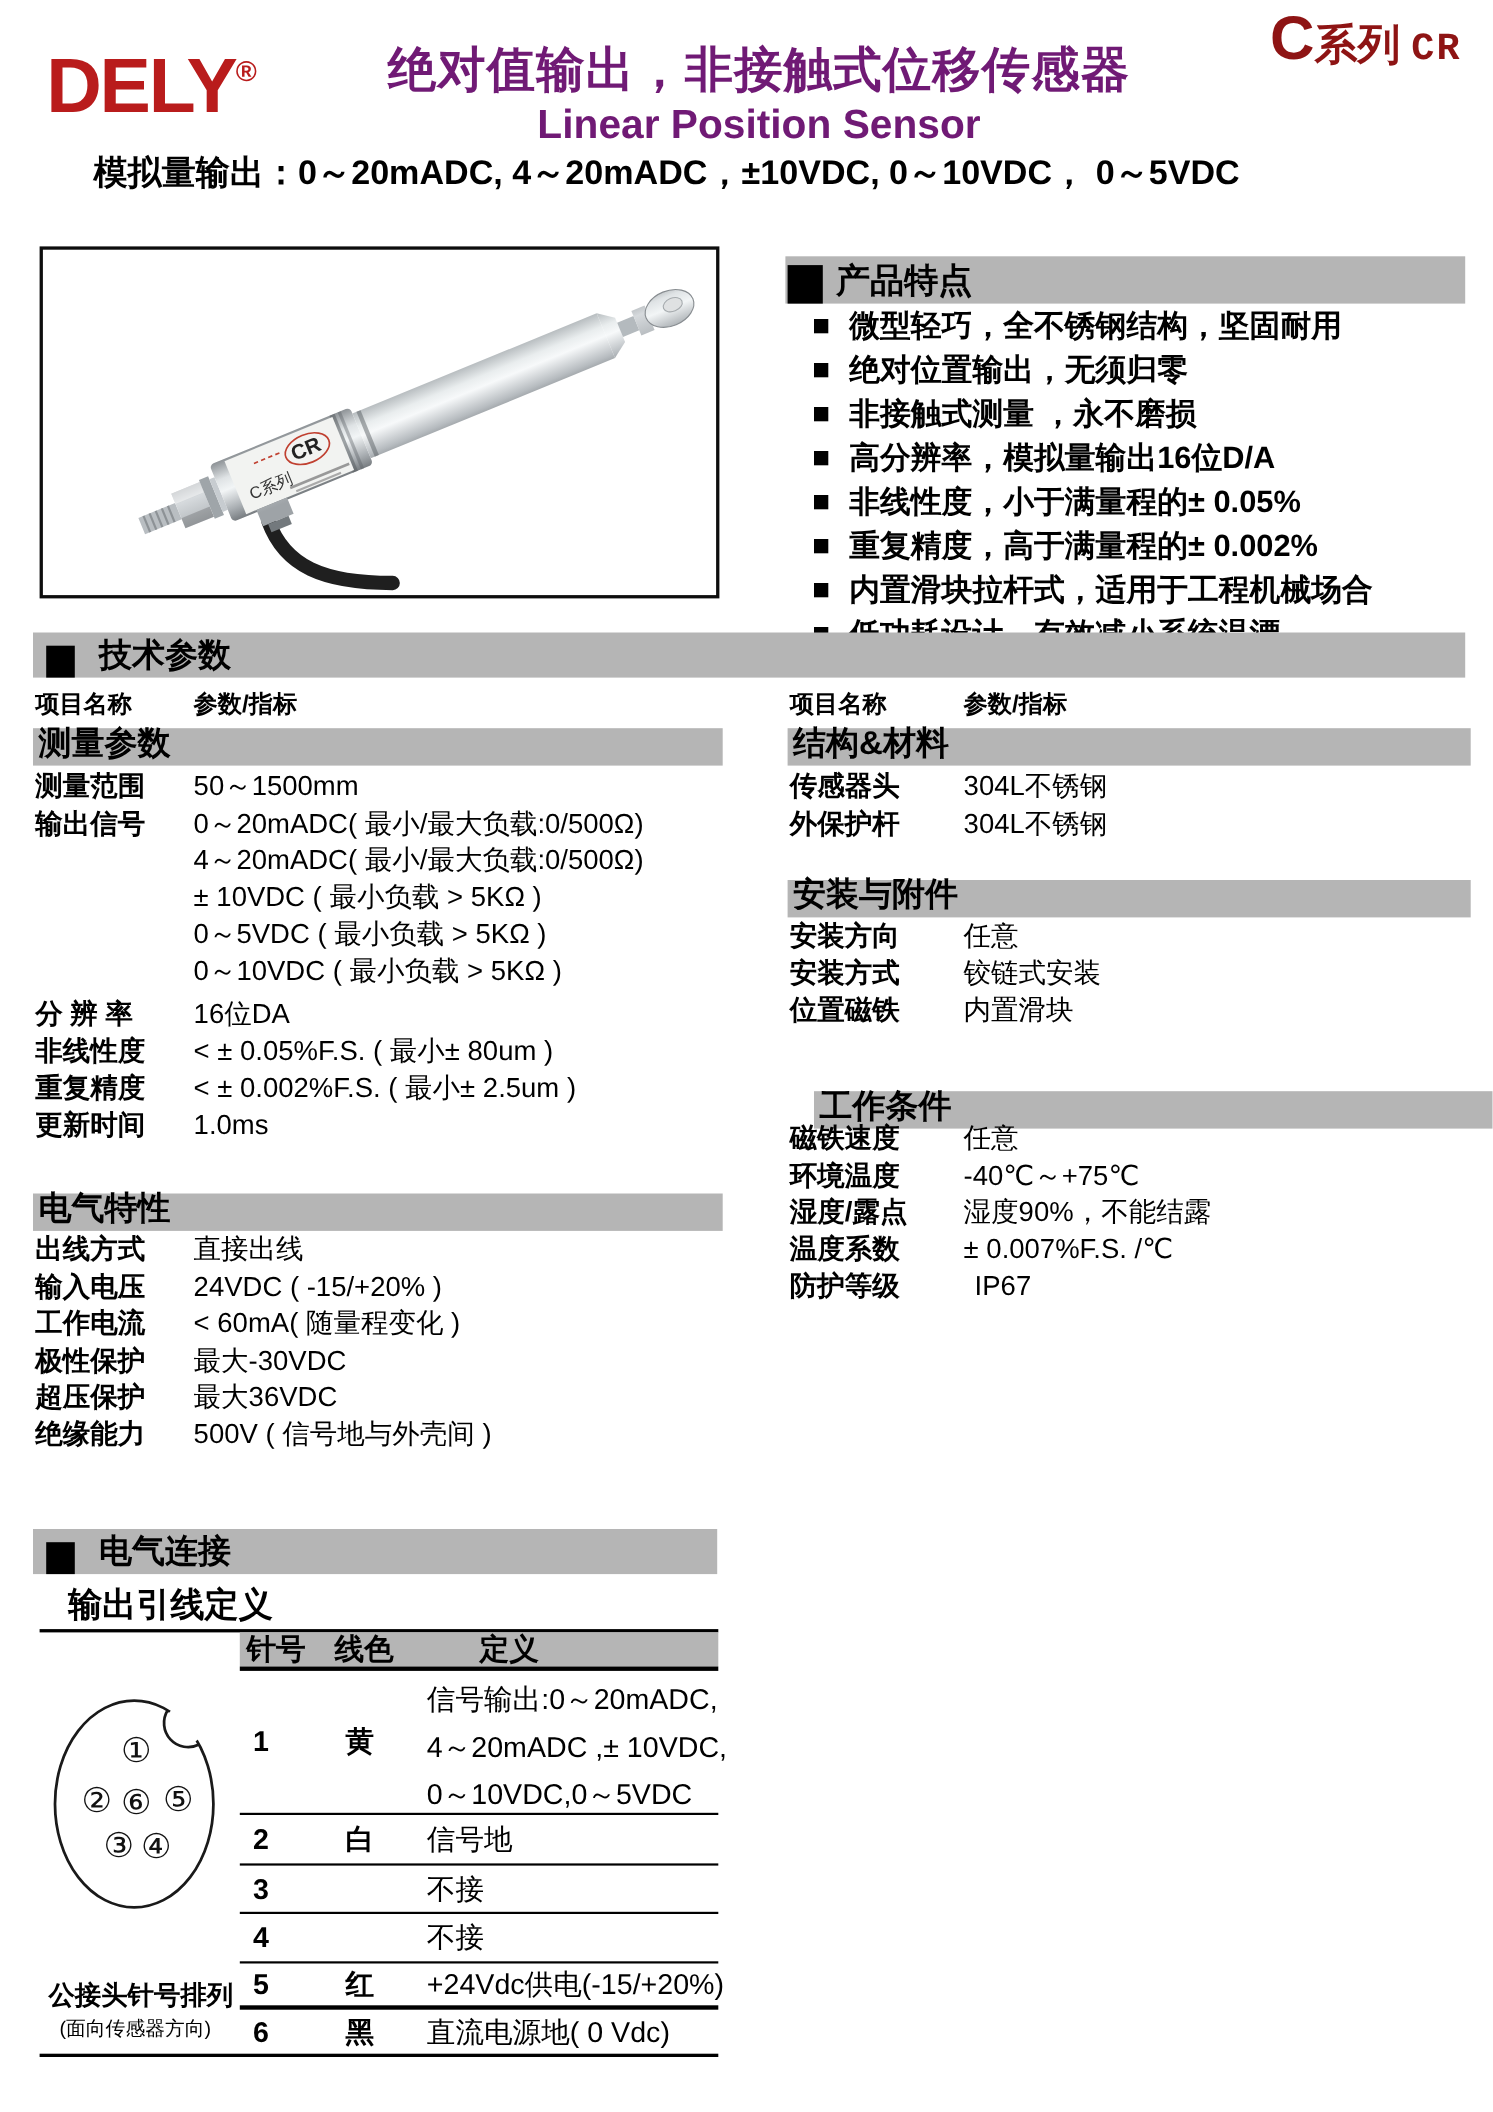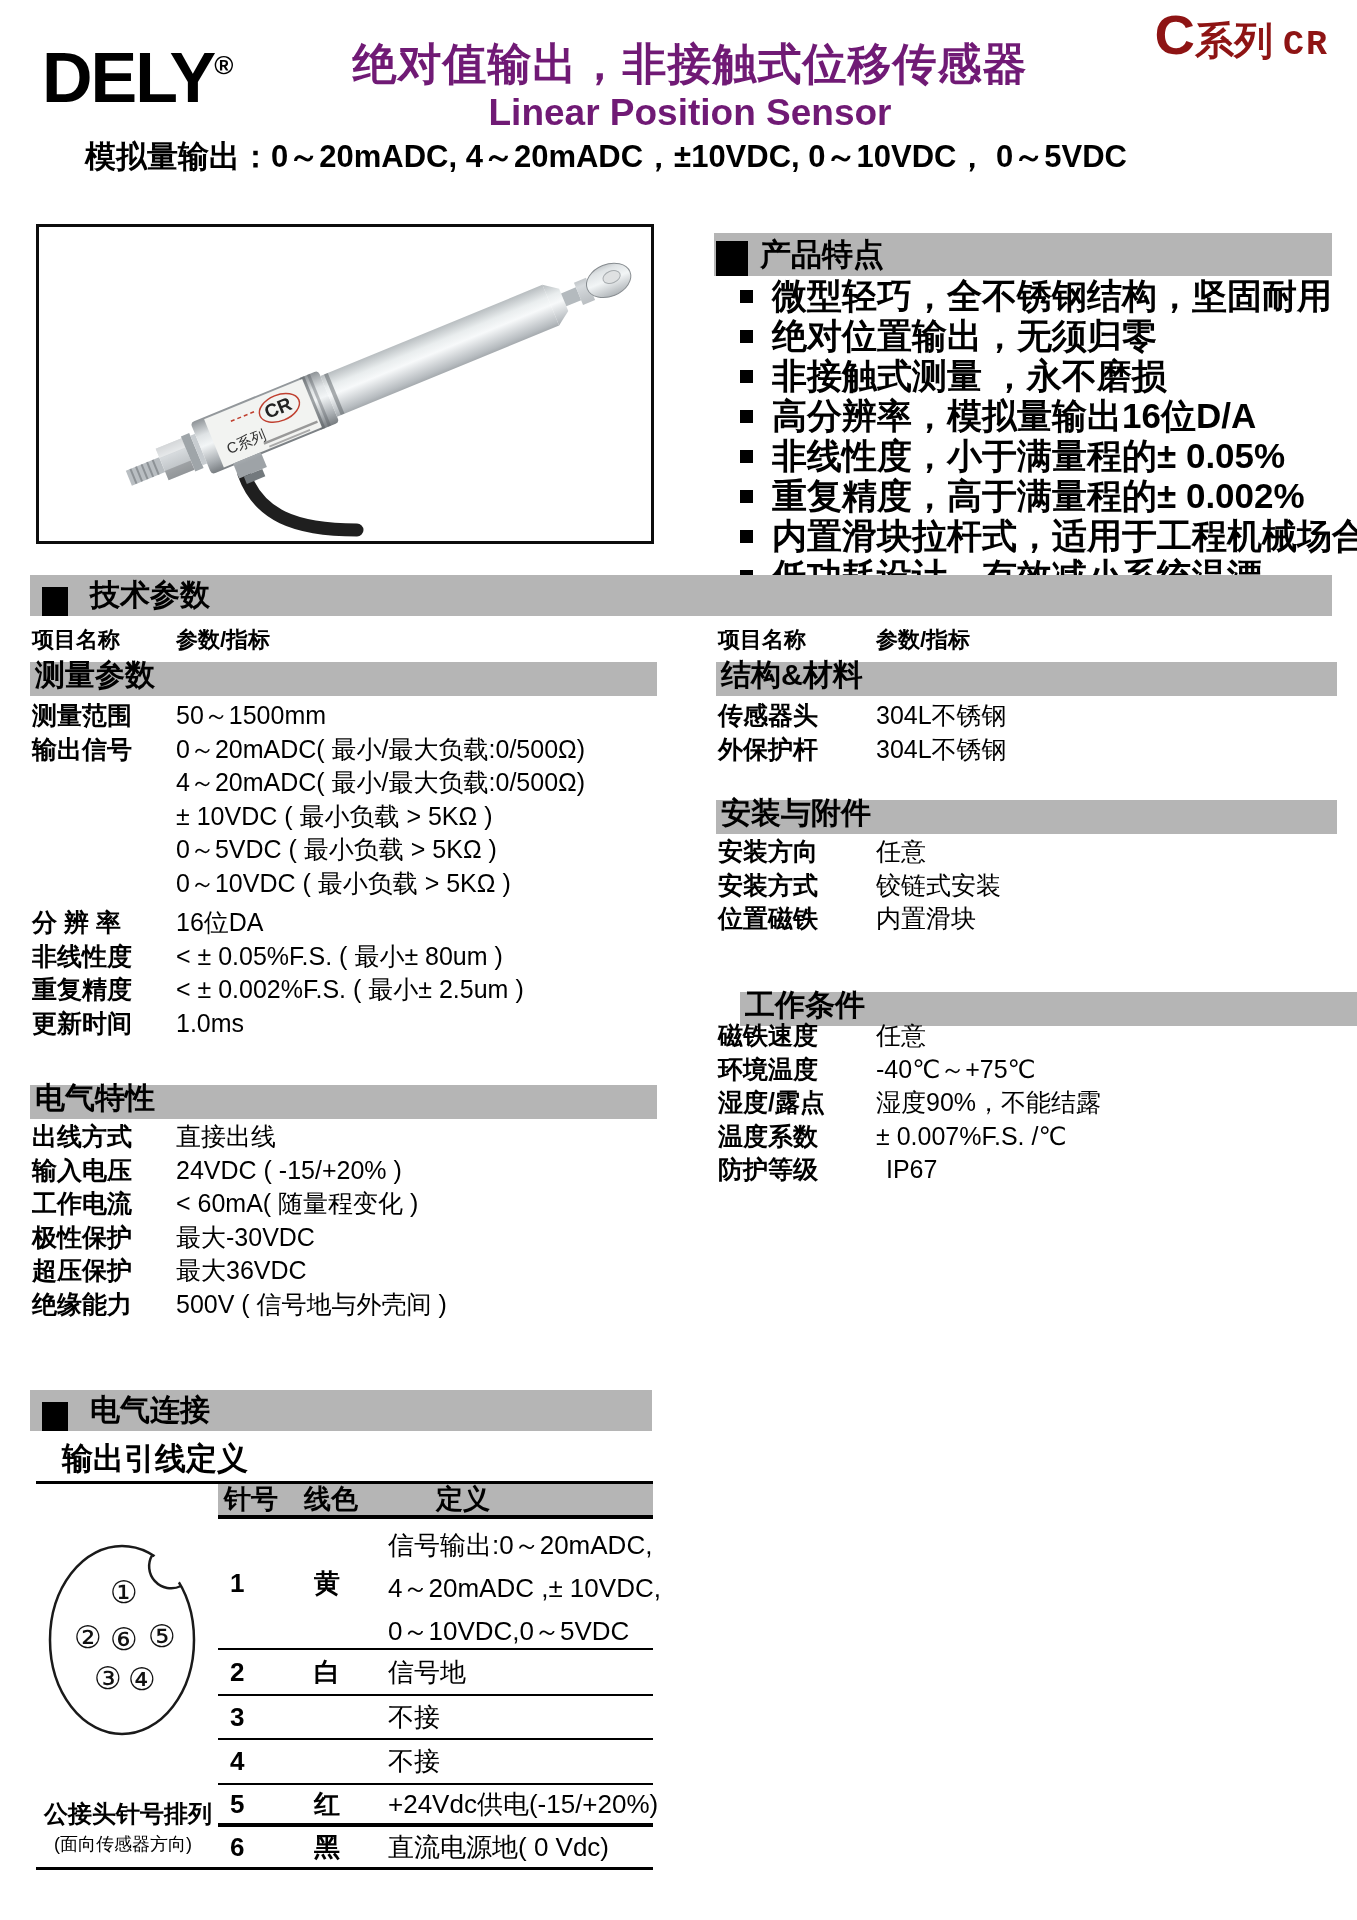--- a/index.html
+++ b/index.html
@@ -23,21 +23,21 @@
   .photobox{position:absolute;left:36px;top:224px;width:612px;height:314px;border:3px solid #0d0d0d;background:#fff;}
   
   .bar{position:absolute;background:#b5b5b5;display:flex;align-items:flex-end;font-weight:800;white-space:nowrap;}
   .mainbar{height:41px;font-size:30px;}
   .mainbar .sq{width:26px;height:29px;background:#000;margin:0 22px 0 12px;}
   .featbar{height:43px;font-size:31px;}
   .featbar .sq{width:32px;height:35px;background:#000;margin:0 12px 0 2px;}
   .subbar{height:34px;font-size:30px;padding-left:5px;}
   
   .feats{position:absolute;left:714px;top:276px;width:630px;}
-  .feat{position:relative;height:40px;line-height:40px;padding-left:58px;font-size:35px;font-weight:600;white-space:nowrap;}
+  .feat{position:relative;height:40px;line-height:40px;padding-left:58px;font-size:28px;font-weight:600;white-space:nowrap;}
   .feat .bullet{position:absolute;left:26px;top:14px;width:13px;height:13px;background:#000;}
   
   .colhead{position:absolute;height:32px;line-height:32px;font-size:22px;font-weight:700;white-space:nowrap;}
   .colhead .v2{position:absolute;}
   .rows{position:absolute;font-size:25px;}
   .row{position:relative;height:33.5px;line-height:33.5px;white-space:nowrap;}
   .row.gap{margin-top:6px;}
   .row .k{position:absolute;left:0;font-weight:600;}
   .row .v{position:absolute;font-weight:500;}
   .rows.lcol .v{left:144px;}
@@ -53,21 +53,21 @@
   .prow .pc{position:absolute;left:96px;font-weight:600;}
   .prow .pd{position:absolute;left:170px;font-weight:500;white-space:nowrap;}
   .caption1{position:absolute;left:44px;top:1798px;font-size:24px;font-weight:700;}
   .caption2{position:absolute;left:54px;top:1832px;font-size:18px;font-weight:500;}
 </style>
 </head>
 <body>
 
 <div class="page">
 
-  <div class="logo" style="color: #000000;"><span>DELY</span><sup>®</sup></div>
+  <div class="logo" style="color: #b91c1c;"><span>DELY</span><sup>®</sup></div>
 
   <div class="titleblock" style="color: #701a75;">
     <div class="title-zh">绝对值输出，非接触式位移传感器</div>
     <div class="title-en">Linear Position Sensor</div>
   </div>
 
   <div class="series" style="color: rgb(142, 20, 20);">
     <span class="c">C</span><span class="zh">系列</span><span class="code">CR</span>
   </div>
 

